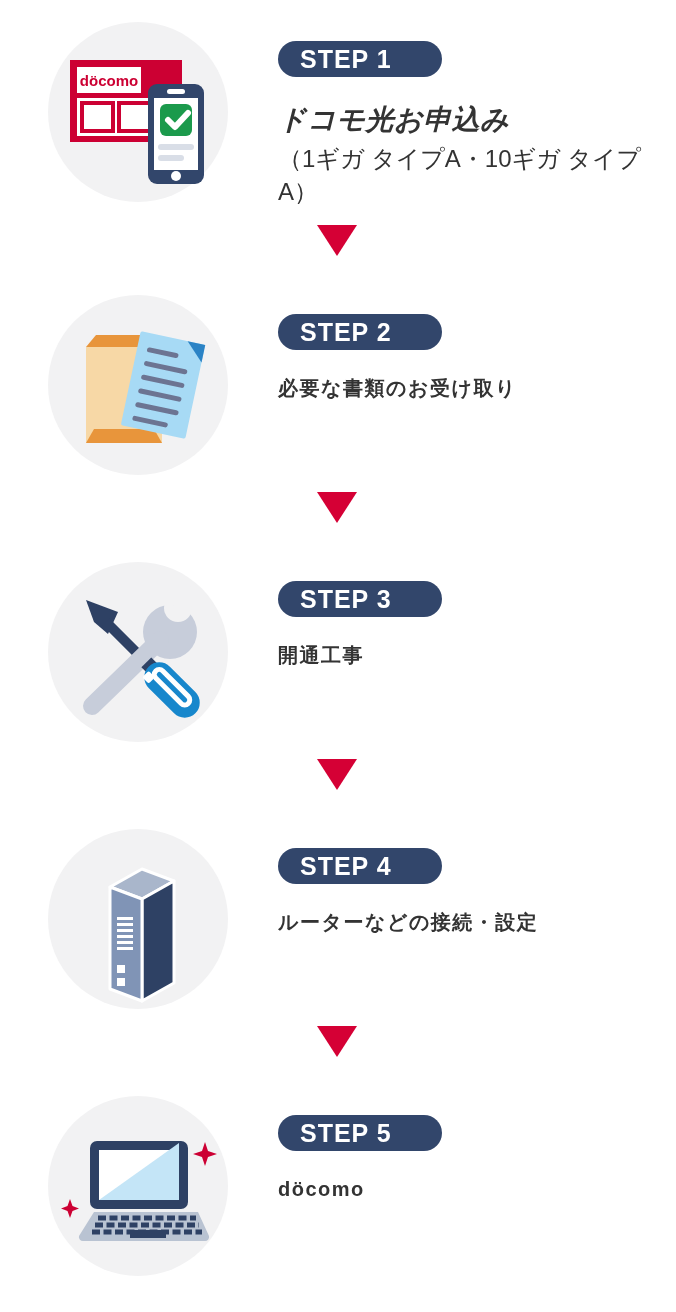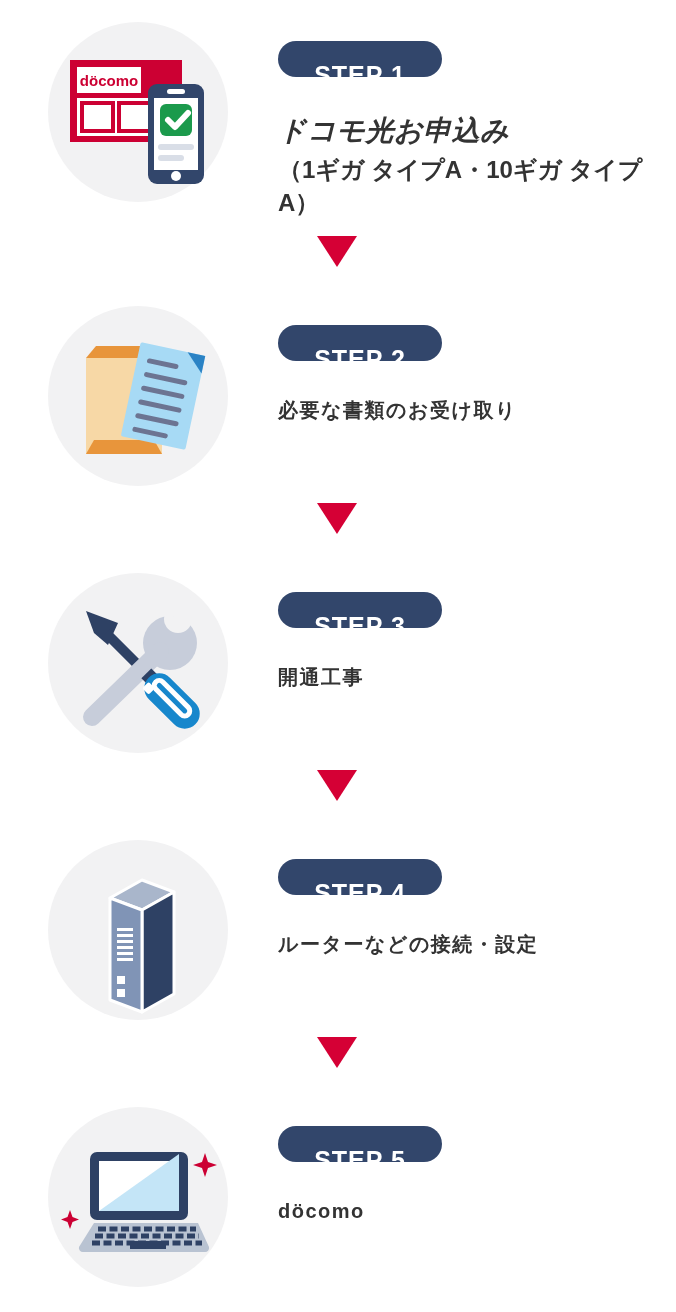--- a/index.html
+++ b/index.html
@@ -11,30 +11,30 @@
   }
   .flow{box-sizing:border-box;width:676px;height:1312px;padding:22px 0 0 48px;}
   .step{display:flex;align-items:flex-start;}
   .icon-circle{
     flex:0 0 180px;width:180px;height:180px;border-radius:50%;
     background:#F2F2F3;display:flex;align-items:center;justify-content:center;
   }
   .content{margin-left:50px;padding-top:19px;}
   .badge{
     display:inline-block;box-sizing:border-box;min-width:164px;height:36px;line-height:36px;
-    padding:16px 22px;background:#32466B;color:#ffffff;border-radius:18px;
-    font-size:25px;font-weight:700;letter-spacing:1px;text-align:center;
+    padding:0 22px;background:#32466B;color:#ffffff;border-radius:18px;
+    font-size:25px;font-weight:700;letter-spacing:1px;
   }
   .title{
     margin-top:25px;font-size:20px;font-weight:700;letter-spacing:1.5px;
     line-height:1.3;color:#333333;
   }
   .title.small{font-size:28px;letter-spacing:0.5px;font-style:italic;}
   .subtitle{
-    margin-top:5px;font-size:24px;font-weight:700;letter-spacing:0;
+    margin-top:5px;font-size:24px;font-weight:400;letter-spacing:0;
     line-height:1.35;color:#333333;
   }
   .arrow-row{height:87px;display:flex;align-items:flex-start;padding-top:17px;box-sizing:border-box;}
   .down-arrow{
     width:0;height:0;margin-left:269px;
     border-left:20px solid transparent;border-right:20px solid transparent;
     border-top:31px solid #D50035;
   }
   svg{display:block;}
 </style>

